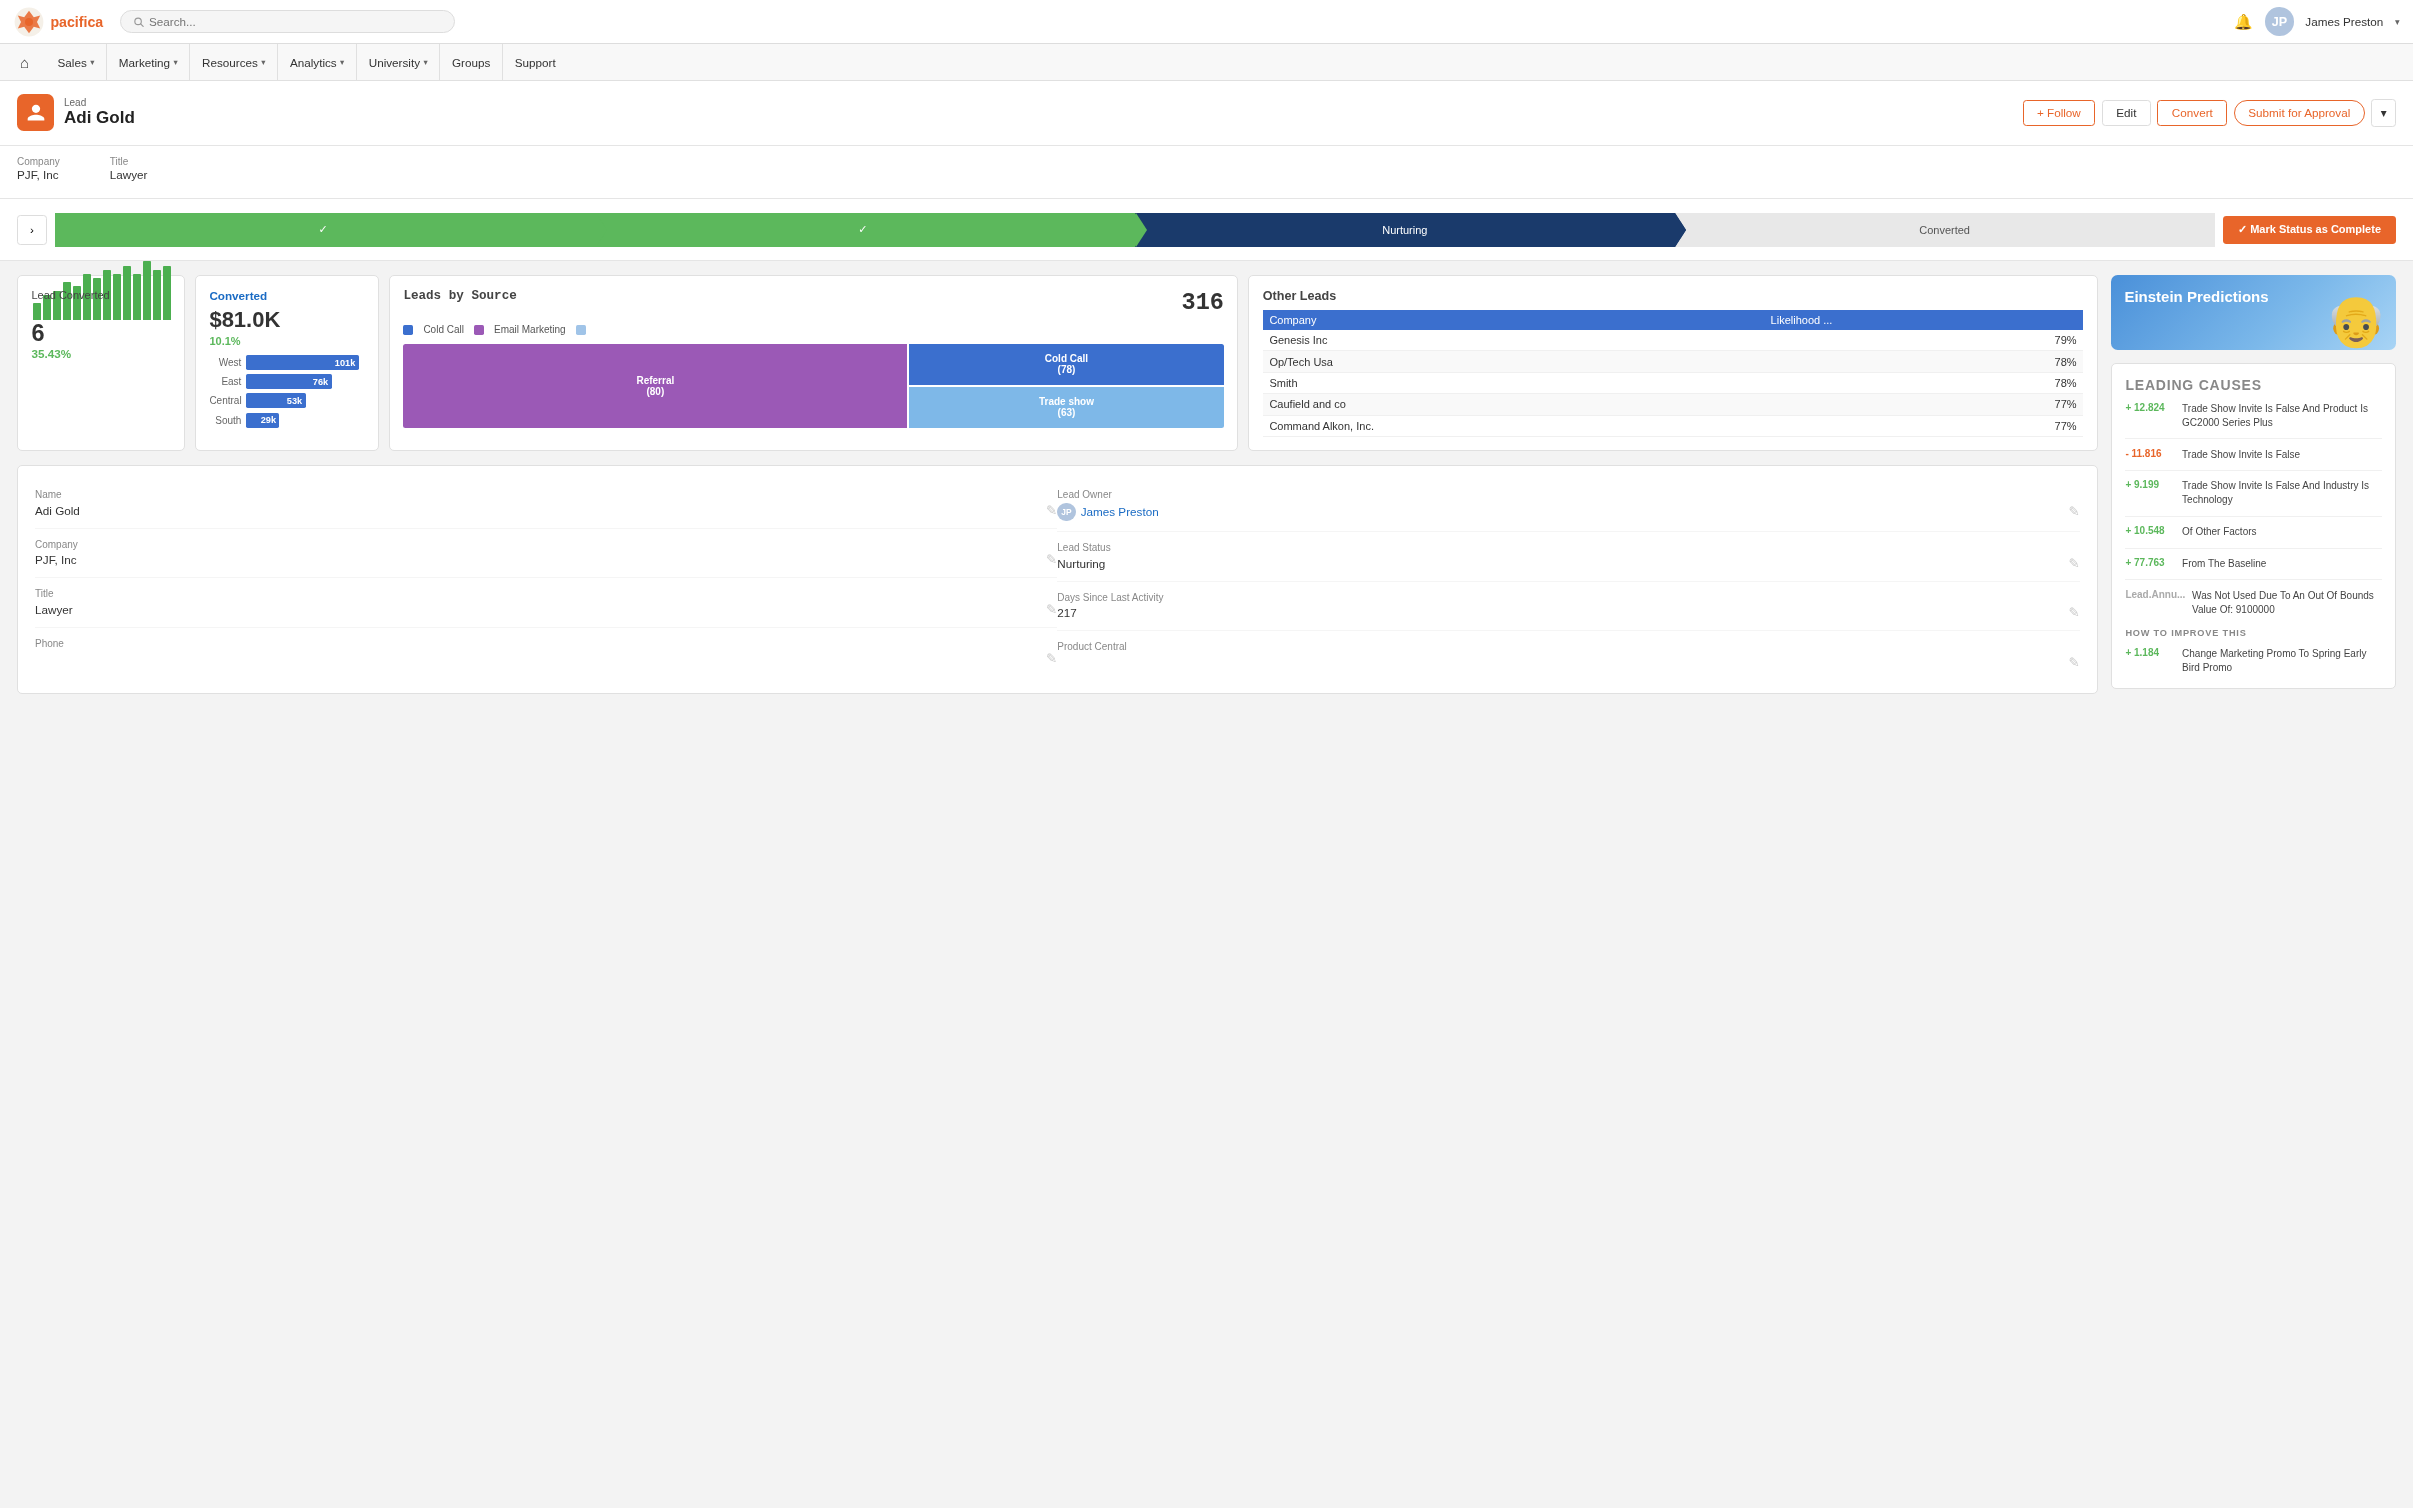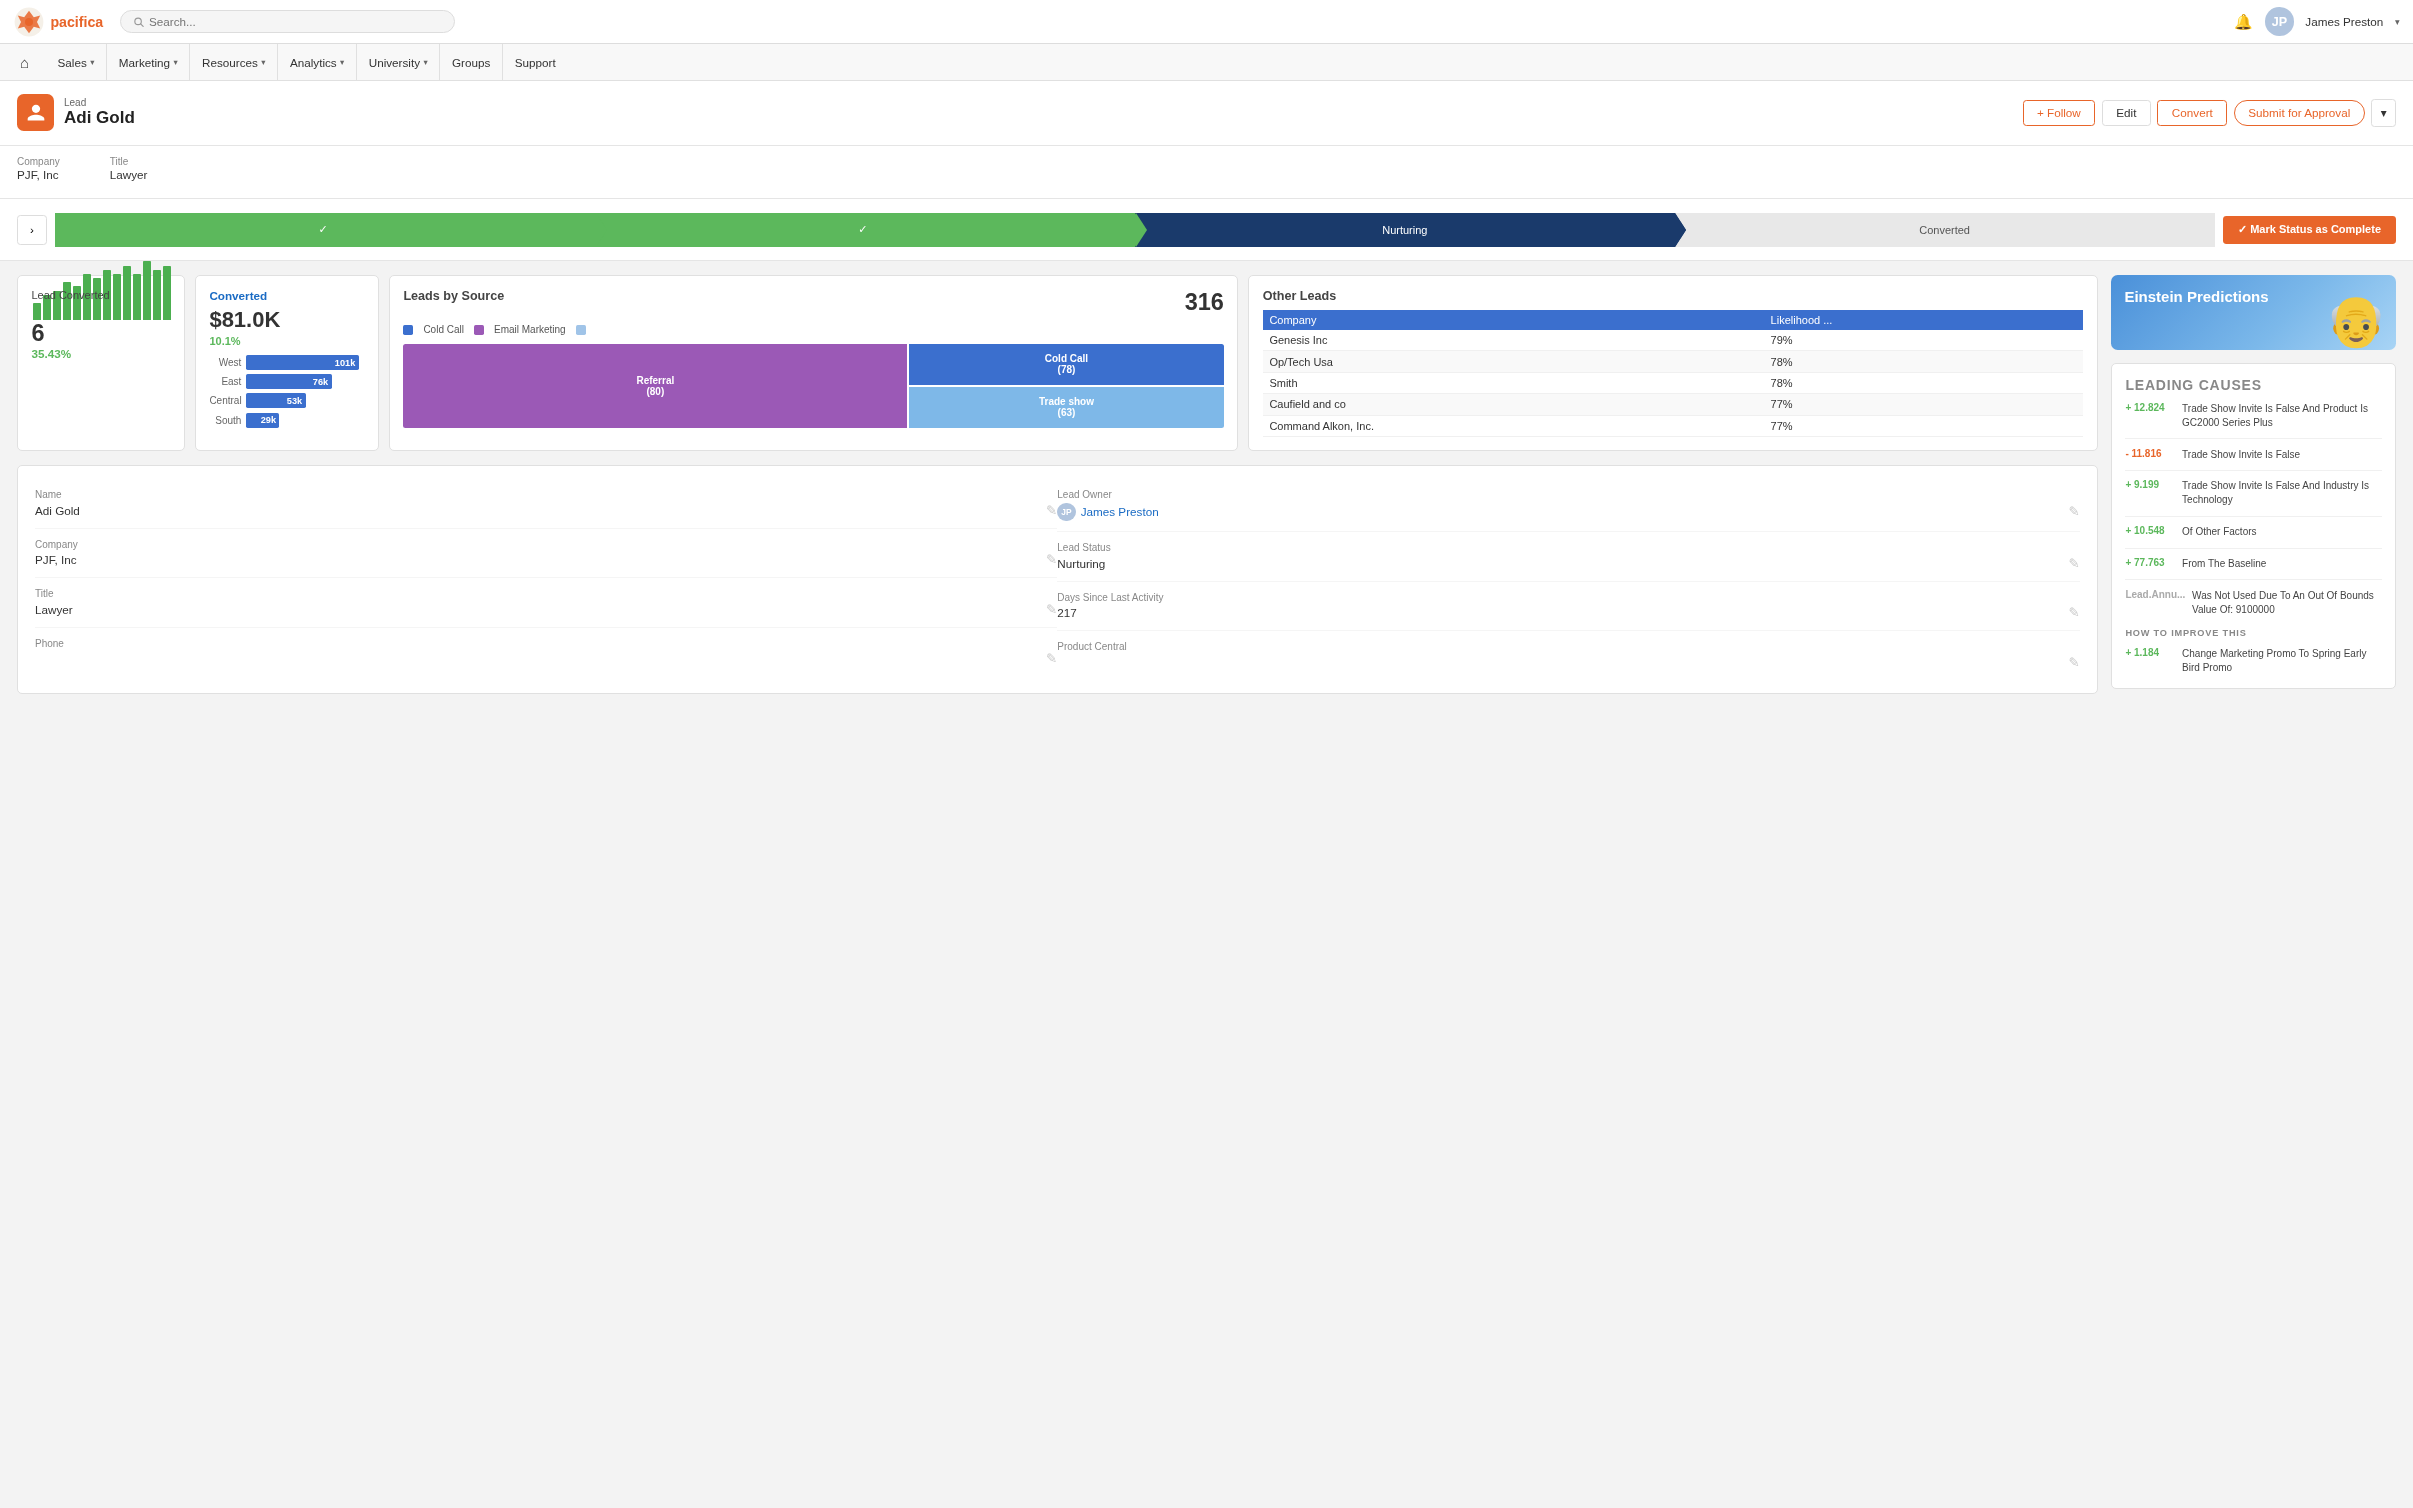--- a/index.html
+++ b/index.html
@@ -345,21 +345,21 @@
     .conv-pct { font-size: 11px; color: #5cb85c; font-weight: 600; margin-bottom: 8.4px; }
     .bar-rows { display: flex; flex-direction: column; gap: 4.2px; }
     .bar-row { display: flex; align-items: center; gap: 5px; font-size: 10px; }
     .bar-row label { width: 32px; text-align: right; color: #666; flex-shrink: 0; }
     .bar-outer { flex: 1; position: relative; display: flex; align-items: center; }
     .bar-inner { height: 15px; border-radius: 1.7px; display: flex; align-items: center; justify-content: flex-end; padding-right: 3.4px; }
     .bar-inner.blue { background: #3b6fce; }
     .bar-lbl { color: #fff; font-size: 9.2px; font-weight: 600; }
 
     
-    .lbs-header { display: flex; justify-content: space-between; align-items: flex-start; margin-bottom: 8.4px; }
+    .lbs-header { display: flex; justify-content: space-between; align-items: flex-start; margin-bottom: 8.4px; font-family: Liberation Mono, monospace; }
     .lbs-title { font-size: 12.6px; color: #444; font-weight: 600; }
     .lbs-count { font-size: 23.5px; font-weight: 700; color: #333; }
     .legend { display: flex; gap: 10px; margin-bottom: 8.4px; font-size: 10px; color: #555; align-items: center; }
     .legend-dot { width: 10px; height: 10px; border-radius: 1.7px; display: inline-block; }
     .dot-blue { background: #3b6fce; }
     .dot-purple { background: #9b59b6; }
     .dot-light { background: #a0c4e8; width: 10px; height: 10px; border-radius: 1.7px; }
     .chart-blocks {
       display: flex;
       height: 84px;
@@ -370,21 +370,21 @@
     .cb-right { display: flex; flex-direction: column; gap: 1.7px; flex: 1; }
     .cb-coldcall { background: #3b6fce; flex: 1; display: flex; align-items: center; justify-content: center; color: #fff; font-size: 10px; font-weight: 600; text-align: center; border-radius: 0 2.5px 0 0; }
     .cb-tradshow { background: #7eb8e8; flex: 1; display: flex; align-items: center; justify-content: center; color: #fff; font-size: 10px; font-weight: 600; text-align: center; border-radius: 0 0 2.5px 0; }
 
     
     .ol-title { font-size: 12.6px; color: #444; font-weight: 600; margin-bottom: 6.7px; }
     .ol-table { width: 100%; border-collapse: collapse; font-size: 11px; }
     .ol-table th { background: #3b6fce; color: #fff; padding: 4.2px 6.7px; text-align: left; font-weight: 500; }
     .ol-table td { padding: 4.2px 6.7px; border-bottom: 0.8px solid #f0f0f0; }
     .ol-table tr:nth-child(even) td { background: #f9f9f9; }
-    .pct-col { text-align: left; }
+    .pct-col { text-align: right; }
 
     
     .einstein-card {
       background: linear-gradient(135deg, #4a90d9 0%, #7bb8ea 60%, #a8d4f5 100%);
       border-radius: 6.7px;
       padding: 13.4px;
       color: #fff;
       margin-bottom: 13.4px;
       position: relative;
       overflow: hidden;

